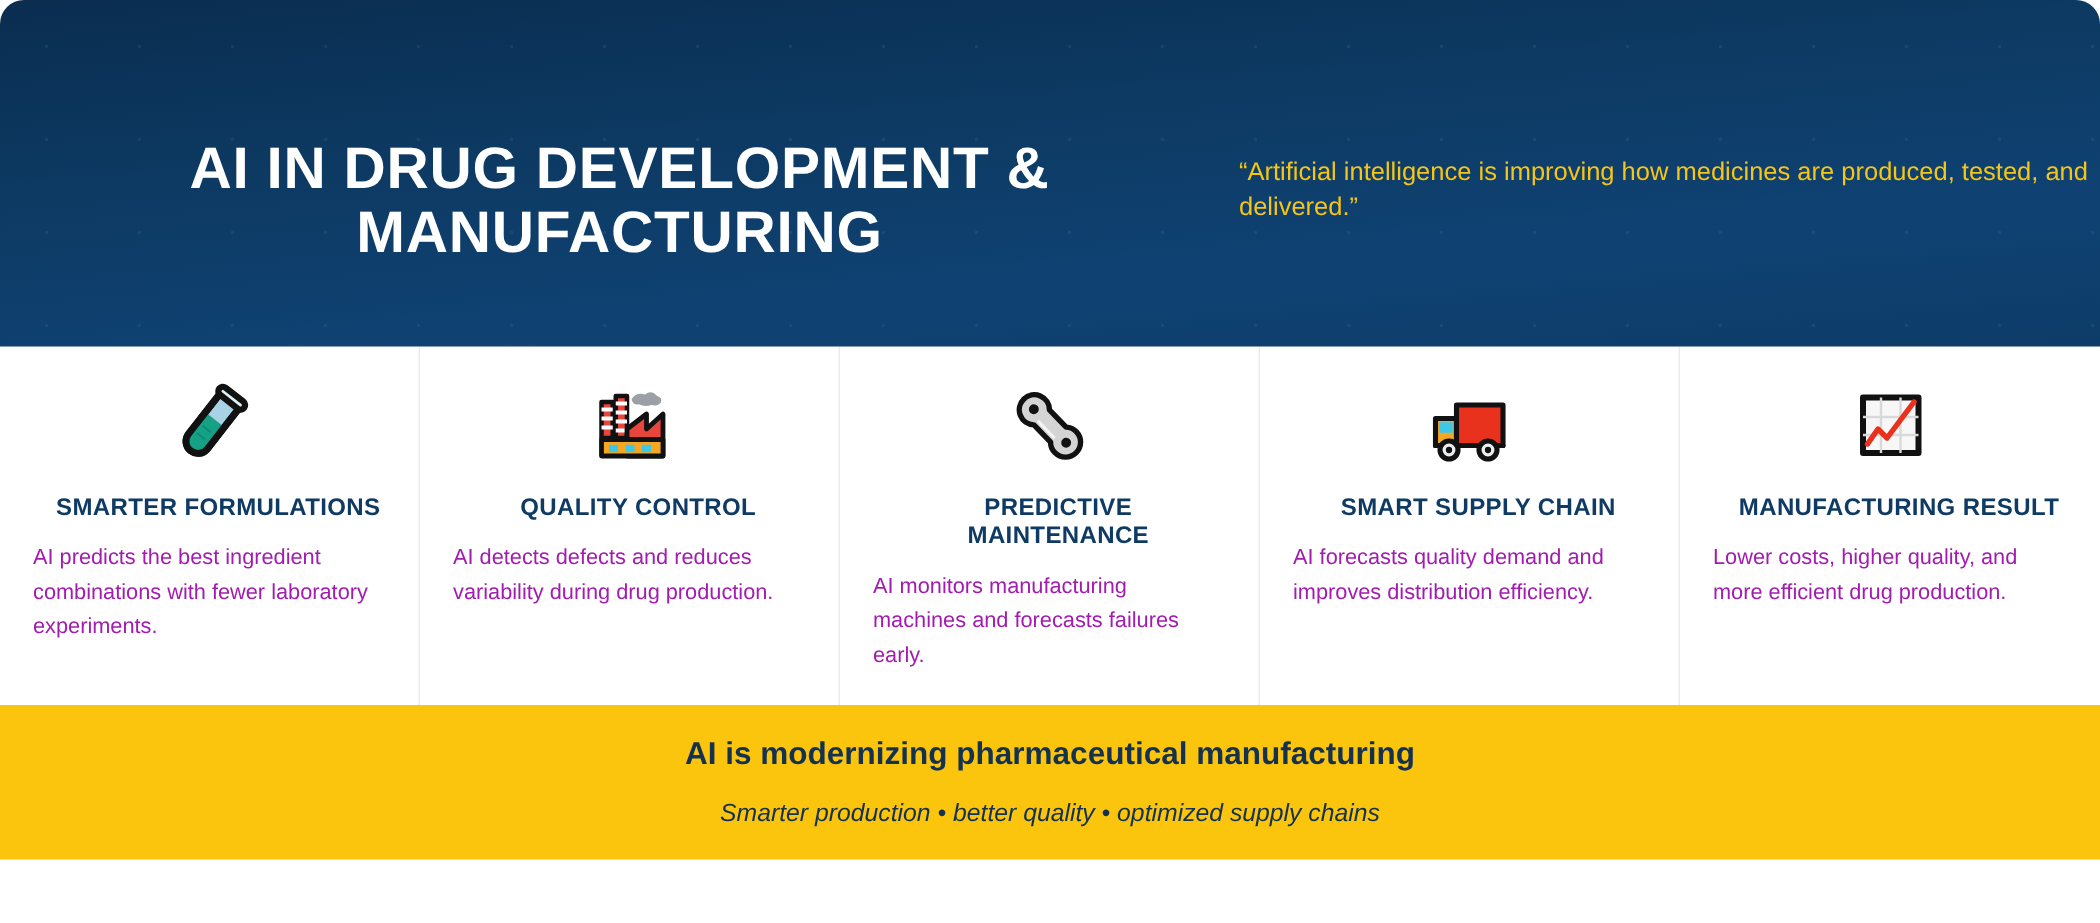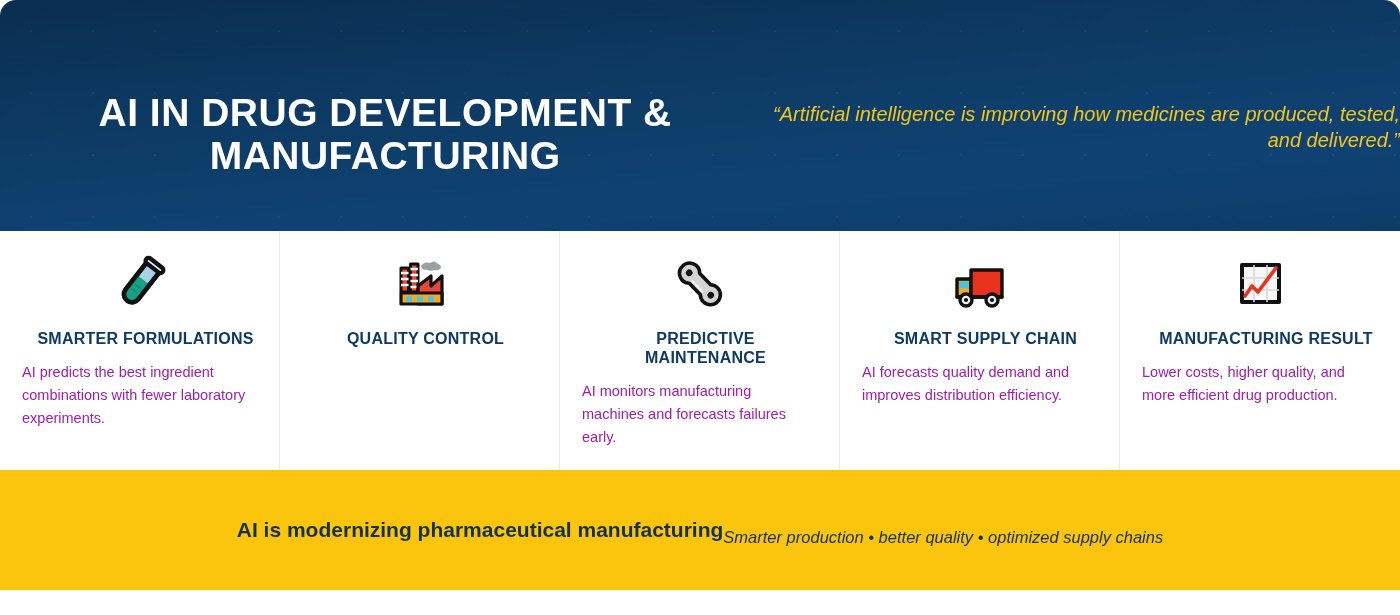--- a/index.html
+++ b/index.html
@@ -50,23 +50,22 @@
     letter-spacing: 0.5px;
     text-align: center;
     line-height: 1.1;
     padding-top: 38px;
   }
   .header-subtitle {
     position: relative;
     margin: 0;
     margin-top: 22px;
     color: #f5c518;
-    font-size: 20px;
-    font-style: italic;
-    text-align: right;
+    font-size: 17px;
+    text-align: left;
     line-height: 1.3;
   }
 
   
   .cards {
     display: flex;
     height: 239px;
     background: #ffffff;
   }
   .card {
@@ -109,24 +108,24 @@
   .card-text {
     margin: 0;
     color: #a21caf;
     font-size: 14.5px;
     line-height: 23px;
     max-width: 240px;
   }
 
   
   .footer {
-    height: 120px;
+    height: 103px;
     background: #fbc40d;
     display: flex;
-    flex-direction: row;
+    flex-direction: column;
     align-items: center;
     justify-content: center;
   }
   .footer-headline {
     margin: 0;
     color: #14314f;
     font-size: 21px;
     font-weight: bold;
     text-align: center;
     line-height: 1.25;
@@ -183,20 +182,21 @@
           <path d="M20.5 16 h7.5 M20.5 22 h7.5 M20.5 28 h7.5 M20.5 34 h7.5" stroke="#ffffff" stroke-width="2.6"></path>
 
           <path d="M28 33 L41 23 V33 L52 23 V51 H28 Z" fill="#e8453c" stroke="#111111" stroke-width="3.2" stroke-linejoin="round"></path>
           <path d="M11 40 H52 V51 H11 Z" fill="#f5a623" stroke="#111111" stroke-width="3.2" stroke-linejoin="round"></path>
           <rect x="16" y="43.5" width="6" height="5" fill="#3ec8e8"></rect>
           <rect x="27" y="43.5" width="6" height="5" fill="#3ec8e8"></rect>
           <rect x="38" y="43.5" width="6" height="5" fill="#3ec8e8"></rect>
         </svg>
       </span>
       <h3 class="card-title">QUALITY CONTROL</h3>
+      <p class="card-text">AI detects defects and reduces variability during drug production.</p>
     </div>
 
     <div class="card">
       <span class="card-icon">
         <svg viewBox="0 0 60 62">
           <g transform="rotate(-44 30 31)">
             <path d="M30 6 a10 10 0 0 0 -7.2 17 v16 a10 10 0 1 0 14.4 0 v-16 A10 10 0 0 0 30 6 Z" fill="#d4d4d4" stroke="#111111" stroke-width="3.6" stroke-linejoin="round"></path>
             <circle cx="30" cy="15.5" r="3.3" fill="#111111"></circle>
             <circle cx="30" cy="46.5" r="3.3" fill="#111111"></circle>
             <path d="M26.6 23 v16" stroke="#ffffff" stroke-width="2" opacity="0.75"></path>

